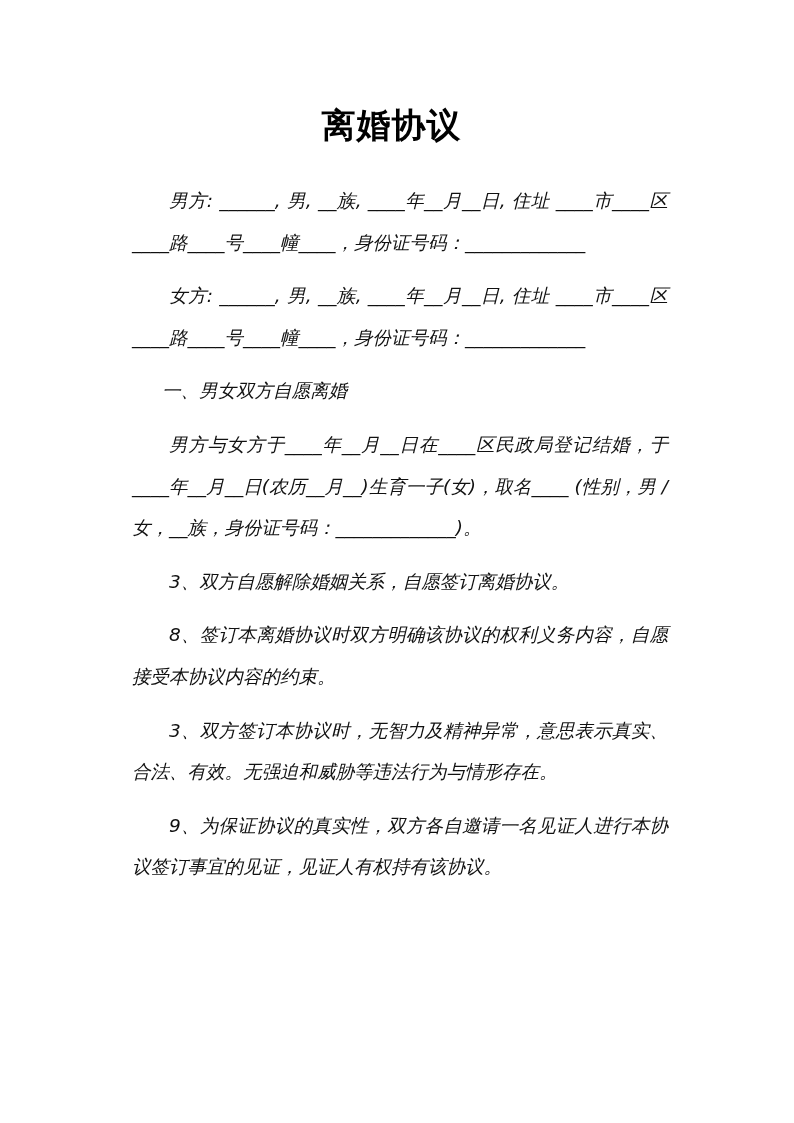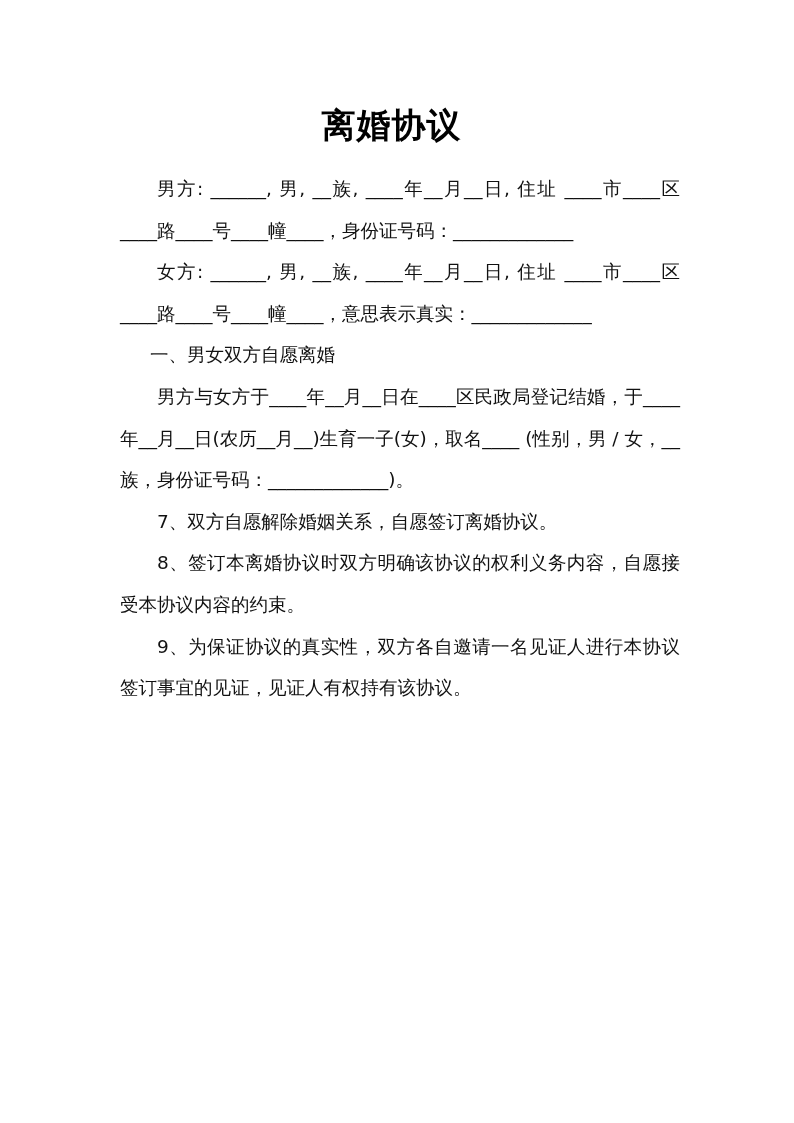--- a/index.html
+++ b/index.html
@@ -2,32 +2,33 @@
 <html><head>
 <meta charset="utf-8">
 <style>
   html, body { margin: 0; padding: 0; background: #ffffff; }
   body { width: 794px; height: 1123px; overflow: hidden; position: relative;
          font-family: "DejaVu Sans", "Liberation Sans", sans-serif; color: #111; }
   .page { position: absolute; left: 0; top: 0; width: 794px; height: 1123px; background: #fff; }
   .title { position: absolute; left: 0; width: 783px; top: 100px; text-align: center;
            font-size: 34px; font-weight: bold; letter-spacing: 1px; color: #000; line-height: 50px; }
   .body { position: absolute; left: 120px; top: 168px; width: 560px; font-size: 18.5px; line-height: 41.6px; }
-  .p { margin: 0; padding: 0; text-align: justify; white-space: pre-wrap; }
+  .p { margin: 12px; padding: 0; text-align: justify; white-space: pre-wrap; font-style: italic; }
   .indent { text-indent: 37px; }
   .indent-h { text-indent: 30px; }
 </style>
 </head>
 <body>
 
 <div class="page">
   <div class="title">离婚协议</div>
 
   <div class="body">
     <p class="p indent">男方: ______, 男, __族, ____年__月__日, 住址 ____市____区____路____号____幢____，身份证号码：_____________</p>
-    <p class="p indent">女方: ______, 男, __族, ____年__月__日, 住址 ____市____区____路____号____幢____，意思表示真实：_____________</p>
+    <p class="p indent">女方: ______, 男, __族, ____年__月__日, 住址 ____市____区____路____号____幢____，身份证号码：_____________</p>
     <p class="p indent-h">一、男女双方自愿离婚</p>
     <p class="p indent">男方与女方于____年__月__日在____区民政局登记结婚，于____年__月__日(农历__月__)生育一子(女)，取名____ (性别，男 / 女，__族，身份证号码：_____________)。</p>
-    <p class="p indent">7、双方自愿解除婚姻关系，自愿签订离婚协议。</p>
+    <p class="p indent">3、双方自愿解除婚姻关系，自愿签订离婚协议。</p>
     <p class="p indent">8、签订本离婚协议时双方明确该协议的权利义务内容，自愿接受本协议内容的约束。</p>
+    <p class="p indent">3、双方签订本协议时，无智力及精神异常，意思表示真实、合法、有效。无强迫和威胁等违法行为与情形存在。</p>
     <p class="p indent">9、为保证协议的真实性，双方各自邀请一名见证人进行本协议签订事宜的见证，见证人有权持有该协议。</p>
   </div>
 </div>
 
 </body></html>

